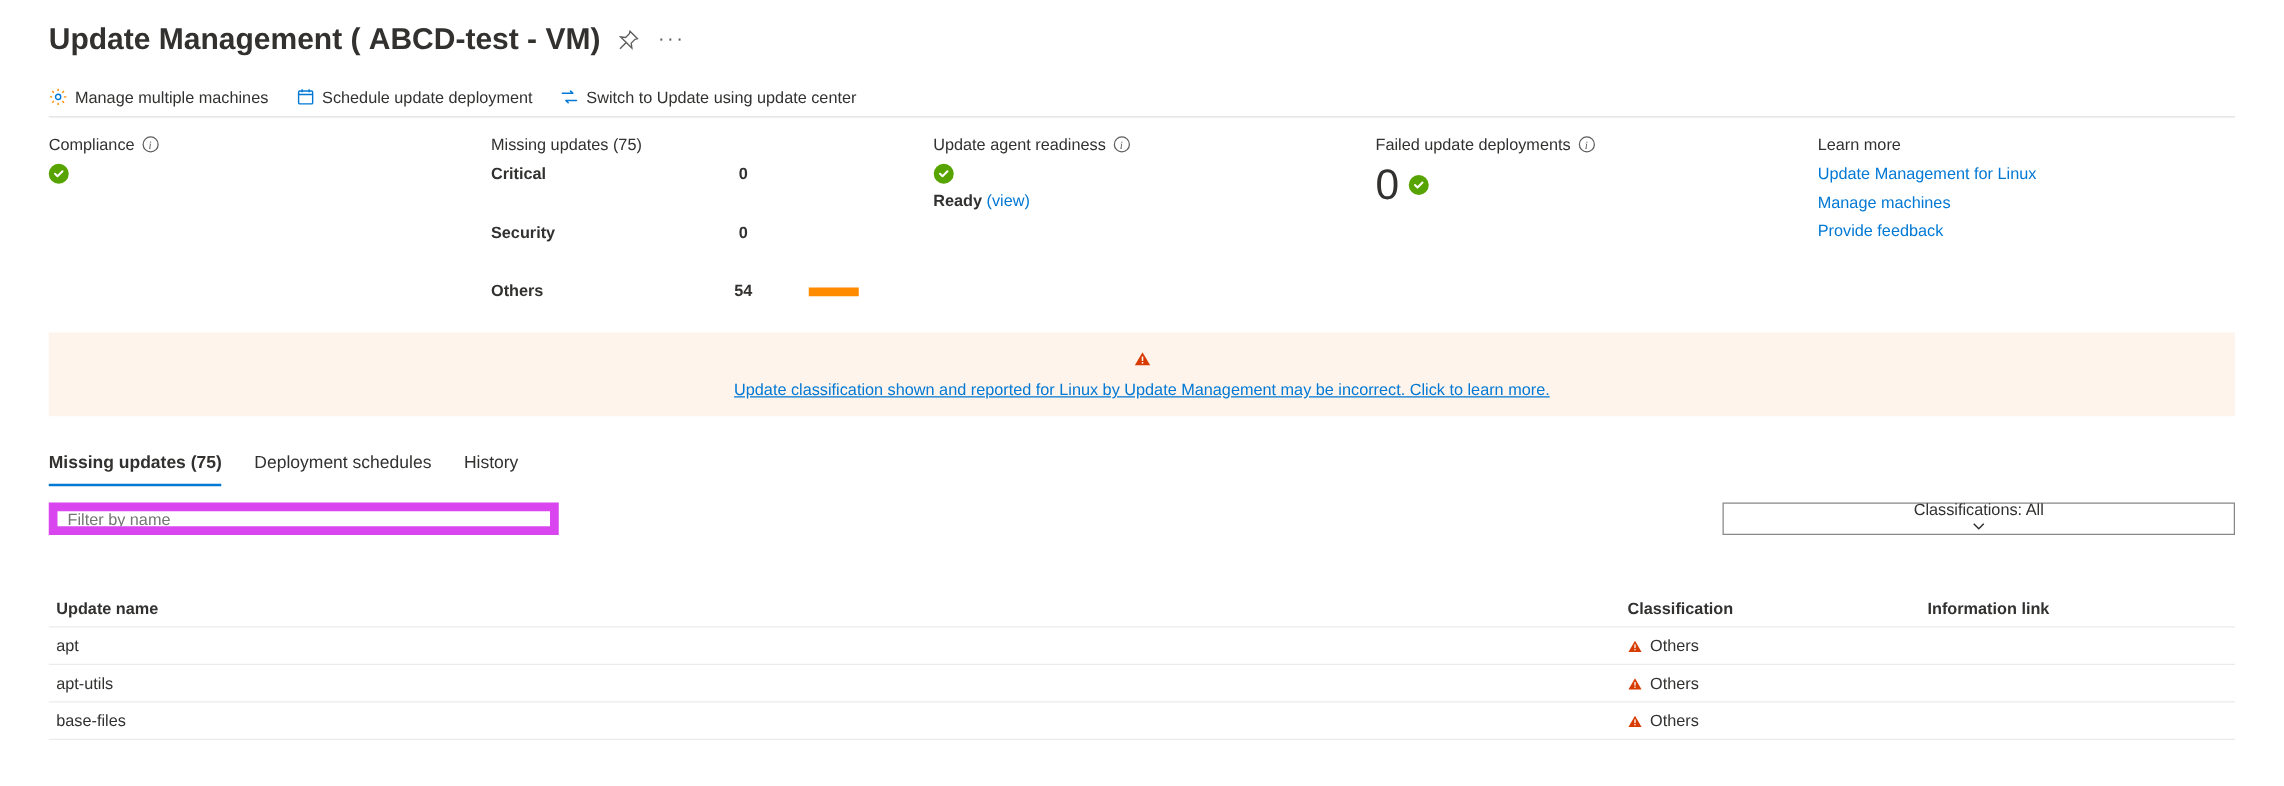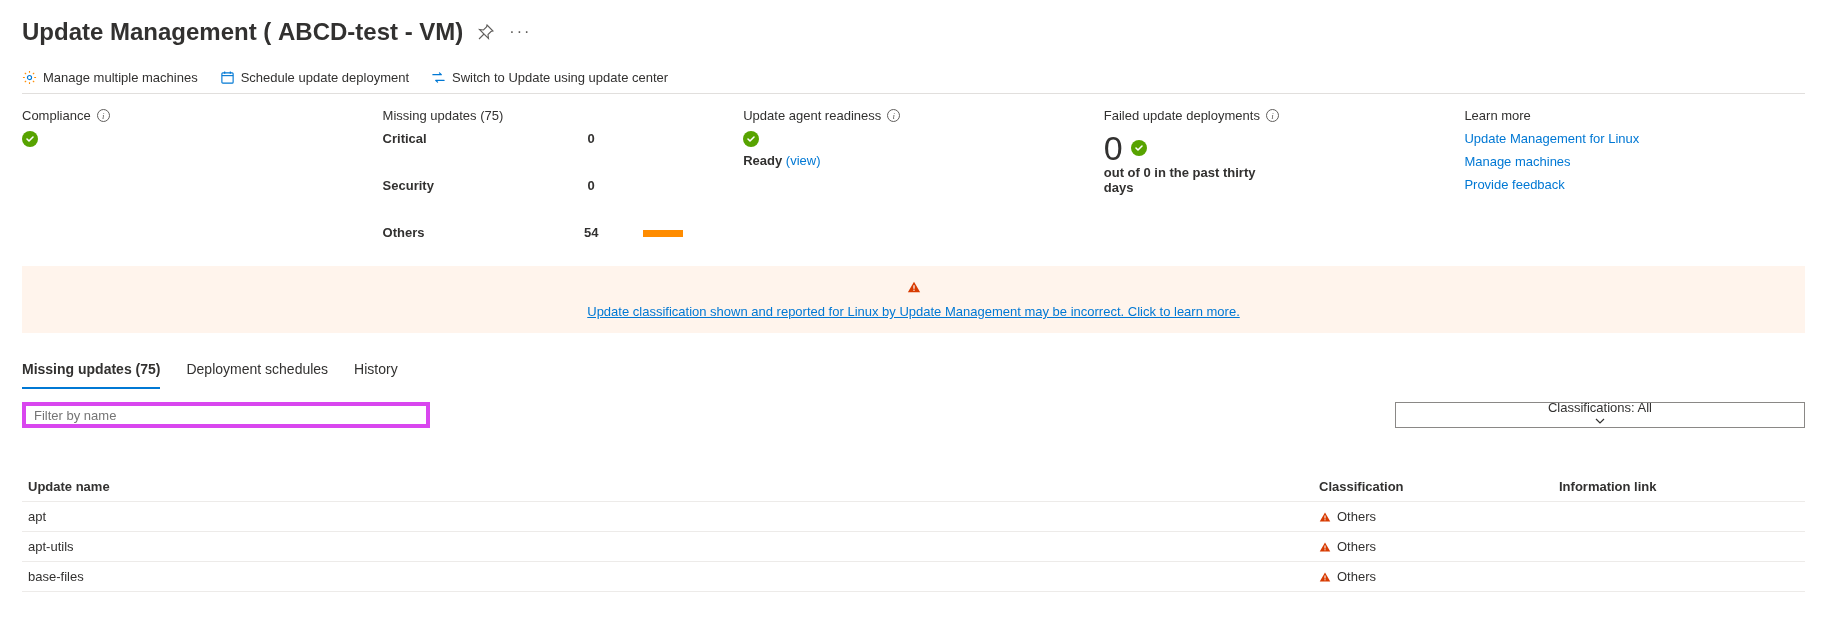--- a/index.html
+++ b/index.html
@@ -3,21 +3,21 @@
 <meta charset="utf-8">
 <style>
   * { box-sizing: border-box; }
   body {
     margin: 0;
     font-family: "Segoe UI", Arial, sans-serif;
     font-size: 13px;
     color: #323130;
     background: #fff;
   }
-  .page { padding: 18px 22px; }
+  .page { padding: 18px 39px; }
   .title-row { display: flex; align-items: center; gap: 15px; margin-bottom: 24px; }
   .title-text { font-size: 24px; font-weight: 600; color: #323130; }
   .icon-btn { cursor: pointer; color: #605e5c; display: inline-flex; }
 
   .toolbar { display: flex; align-items: center; gap: 22px; padding-bottom: 8px; border-bottom: 1px solid #e1dfdd; text-align: right; }
   .toolbar-item { display: inline-flex; align-items: center; gap: 6px; color: #323130; cursor: pointer; font-size: 13px; }
   .toolbar-item .ico { color: #0078d4; }
 
   .summary { display: flex; gap: 20px; padding: 14px 0 10px 0; }
   .card { flex: 1 1 0; }
@@ -46,21 +46,21 @@
   .banner a { color: #0078d4; text-decoration: underline; cursor: pointer; font-size: 13px; }
   .warn-tri { color: #d83b01; }
 
   .tabs { display: flex; gap: 26px; margin-top: 22px; border-bottom: 1px solid transparent; }
   .tab { padding: 6px 0 10px 0; font-size: 14px; cursor: pointer; color: #323130; }
   .tab.active { font-weight: 600; border-bottom: 2px solid #0078d4; }
 
   .filter-row { display: flex; gap: 20px; margin-top: 12px; align-items: center; }
   .filter-input {
     height: 26px; width: 408px; padding: 0 8px; font-size: 13px;
-    border: 4px solid #d946ef; background: #fff;
+    border: 7px solid #d946ef; background: #fff;
   }
   .classif-select {
     margin-left: auto; width: 410px; height: 26px; border: 1px solid #8a8886;
     display: flex; align-items: center; justify-content: flex-end;
     padding: 0 8px; font-size: 13px; background: #fff; cursor: pointer; flex-direction: column;
   }
 
   .grid { margin-top: 44px; }
   .grid-header, .grid-row {
     display: grid;
@@ -175,21 +175,20 @@
         <span class="info-icon">i</span>
       </div>
       <div style="display:flex; align-items:center; gap:4px;">
         <span class="big-zero">0</span>
         <span class="checkmark">
           <svg width="10" height="10" viewBox="0 0 10 10">
               <path d="M2 5l2 2 4-4" stroke="#fff" stroke-width="1.6" fill="none" stroke-linecap="round" stroke-linejoin="round"></path>
             </svg>
         </span>
       </div>
-      <div class="failed-sub">out of 0 in the past thirty days</div>
     </div>
 
     <div class="card">
       <div class="card-header">
         <span>Learn more</span>
       </div>
       <div class="learn-links">
         <a>Update Management for Linux</a>
         <a>Manage machines</a>
         <a>Provide feedback</a>

